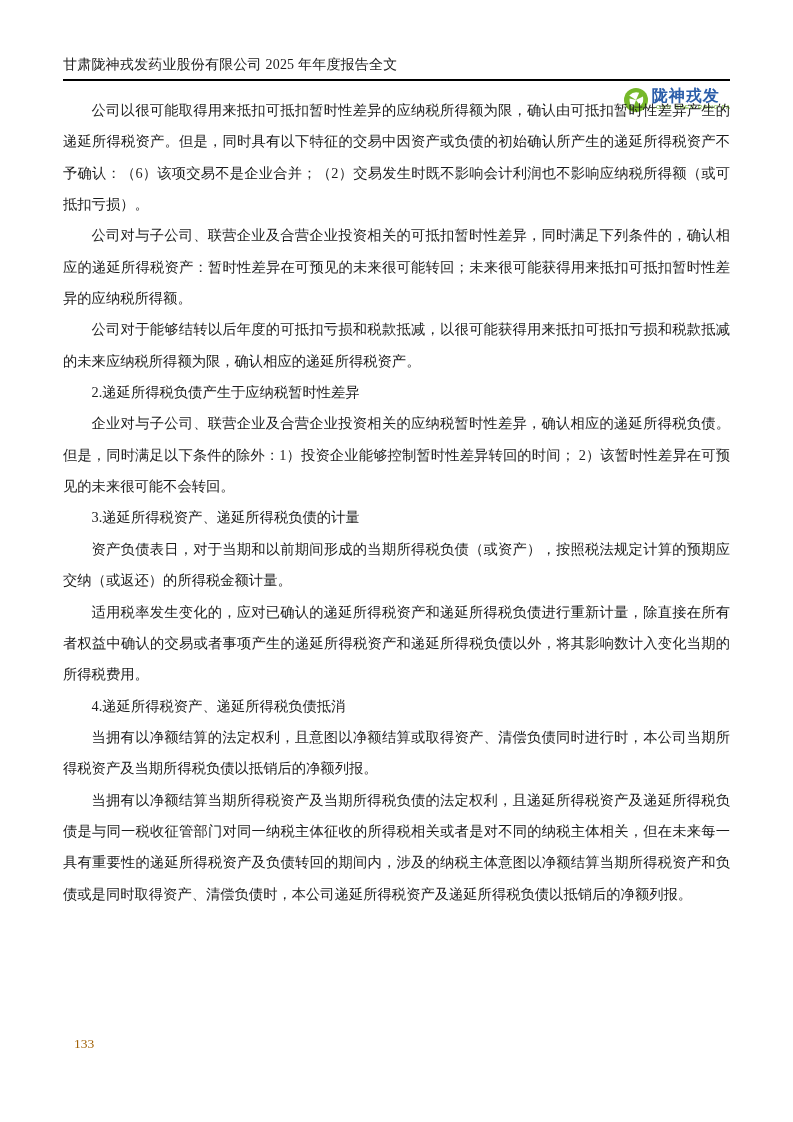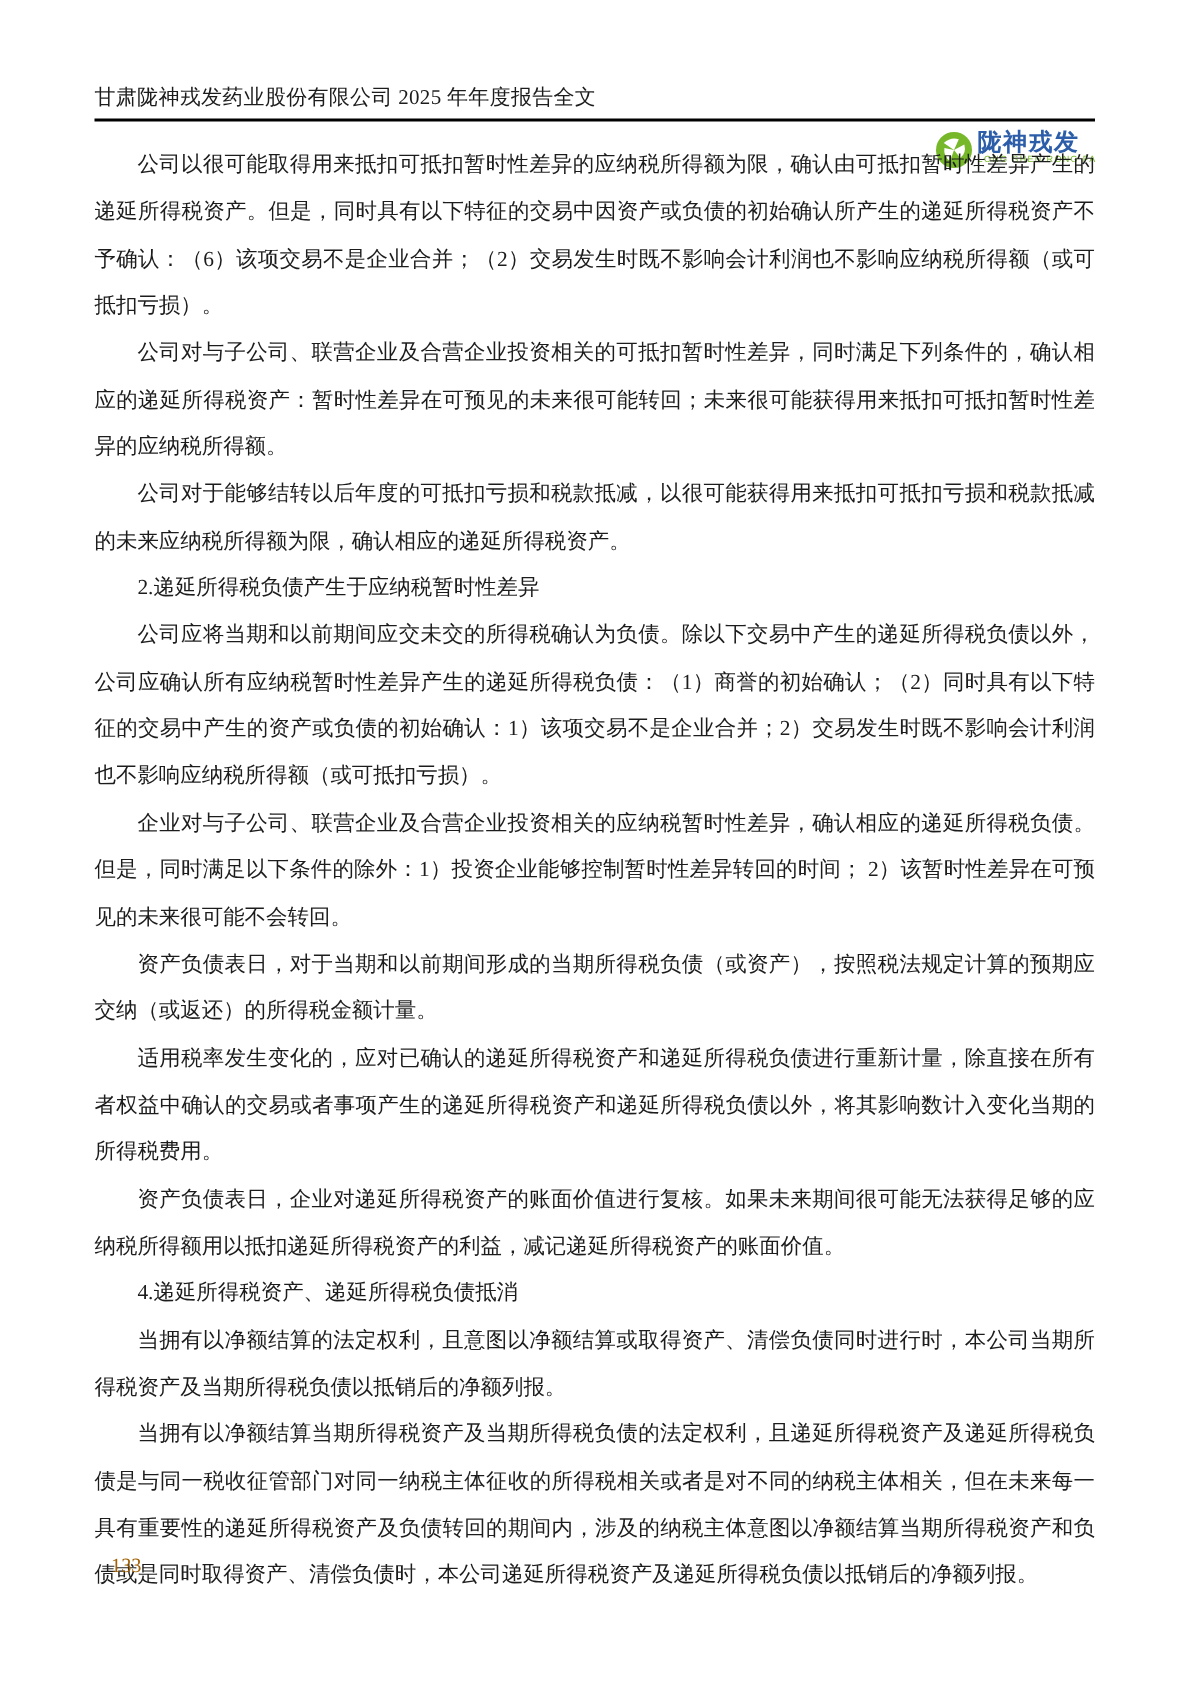--- a/index.html
+++ b/index.html
@@ -104,25 +104,24 @@
     </div>
 
     <div class="header-rule"></div>
   </header>
 
   <main class="body-text" id="paragraphs">
       <p class="para">公司以很可能取得用来抵扣可抵扣暂时性差异的应纳税所得额为限，确认由可抵扣暂时性差异产生的递延所得税资产。但是，同时具有以下特征的交易中因资产或负债的初始确认所产生的递延所得税资产不予确认：（6）该项交易不是企业合并；（2）交易发生时既不影响会计利润也不影响应纳税所得额（或可抵扣亏损）。</p>
       <p class="para">公司对与子公司、联营企业及合营企业投资相关的可抵扣暂时性差异，同时满足下列条件的，确认相应的递延所得税资产：暂时性差异在可预见的未来很可能转回；未来很可能获得用来抵扣可抵扣暂时性差异的应纳税所得额。</p>
       <p class="para">公司对于能够结转以后年度的可抵扣亏损和税款抵减，以很可能获得用来抵扣可抵扣亏损和税款抵减的未来应纳税所得额为限，确认相应的递延所得税资产。</p>
       <p class="heading">2.递延所得税负债产生于应纳税暂时性差异</p>
-      <p class="para">公司应将当期和以前期间应交未交的所得税确认为负债。除以下交易中产生的递延所得税负债以外，公司应确认所有应纳税暂时性差异产生的递延所得税负债：（1）商誉的初始确认；（2）同时具有以下特征的交易中产生的资产或负债的初始确认：1）该项交易不是企业合并；2）交易发生时既不影响会计利润也不影响应纳税所得额（或可抵扣亏损）。</p>
       <p class="para">企业对与子公司、联营企业及合营企业投资相关的应纳税暂时性差异，确认相应的递延所得税负债。但是，同时满足以下条件的除外：1）投资企业能够控制暂时性差异转回的时间； 2）该暂时性差异在可预见的未来很可能不会转回。</p>
+      <p class="heading">3.递延所得税资产、递延所得税负债的计量</p>
       <p class="para">资产负债表日，对于当期和以前期间形成的当期所得税负债（或资产），按照税法规定计算的预期应交纳（或返还）的所得税金额计量。</p>
       <p class="para">适用税率发生变化的，应对已确认的递延所得税资产和递延所得税负债进行重新计量，除直接在所有者权益中确认的交易或者事项产生的递延所得税资产和递延所得税负债以外，将其影响数计入变化当期的所得税费用。</p>
-      <p class="para">资产负债表日，企业对递延所得税资产的账面价值进行复核。如果未来期间很可能无法获得足够的应纳税所得额用以抵扣递延所得税资产的利益，减记递延所得税资产的账面价值。</p>
       <p class="heading">4.递延所得税资产、递延所得税负债抵消</p>
       <p class="para">当拥有以净额结算的法定权利，且意图以净额结算或取得资产、清偿负债同时进行时，本公司当期所得税资产及当期所得税负债以抵销后的净额列报。</p>
       <p class="para">当拥有以净额结算当期所得税资产及当期所得税负债的法定权利，且递延所得税资产及递延所得税负债是与同一税收征管部门对同一纳税主体征收的所得税相关或者是对不同的纳税主体相关，但在未来每一具有重要性的递延所得税资产及负债转回的期间内，涉及的纳税主体意图以净额结算当期所得税资产和负债或是同时取得资产、清偿负债时，本公司递延所得税资产及递延所得税负债以抵销后的净额列报。</p>
     </main>
 
   <footer>
     <span class="page-number">133</span>
   </footer>
 
 </div>

